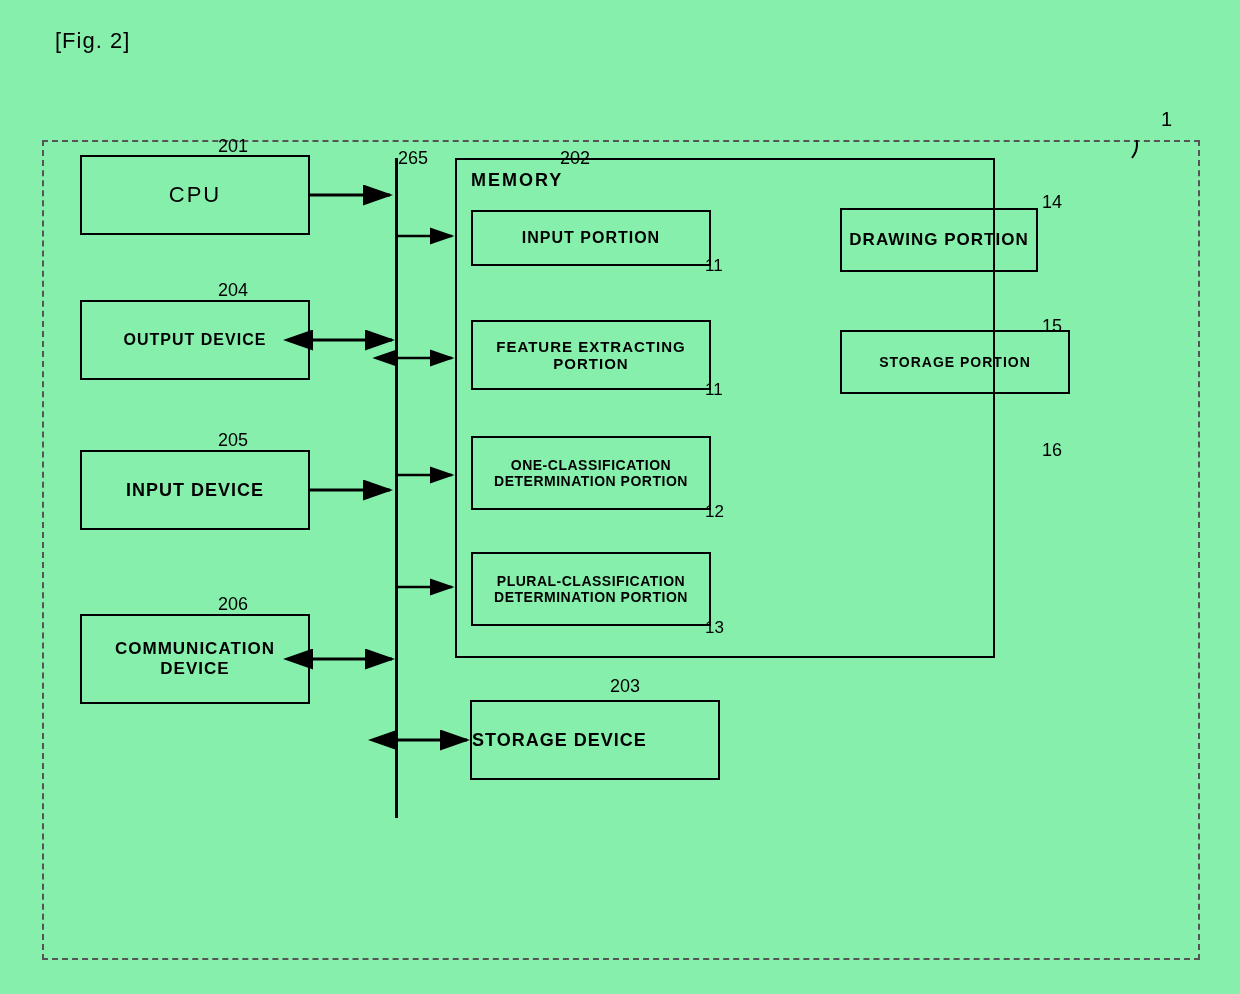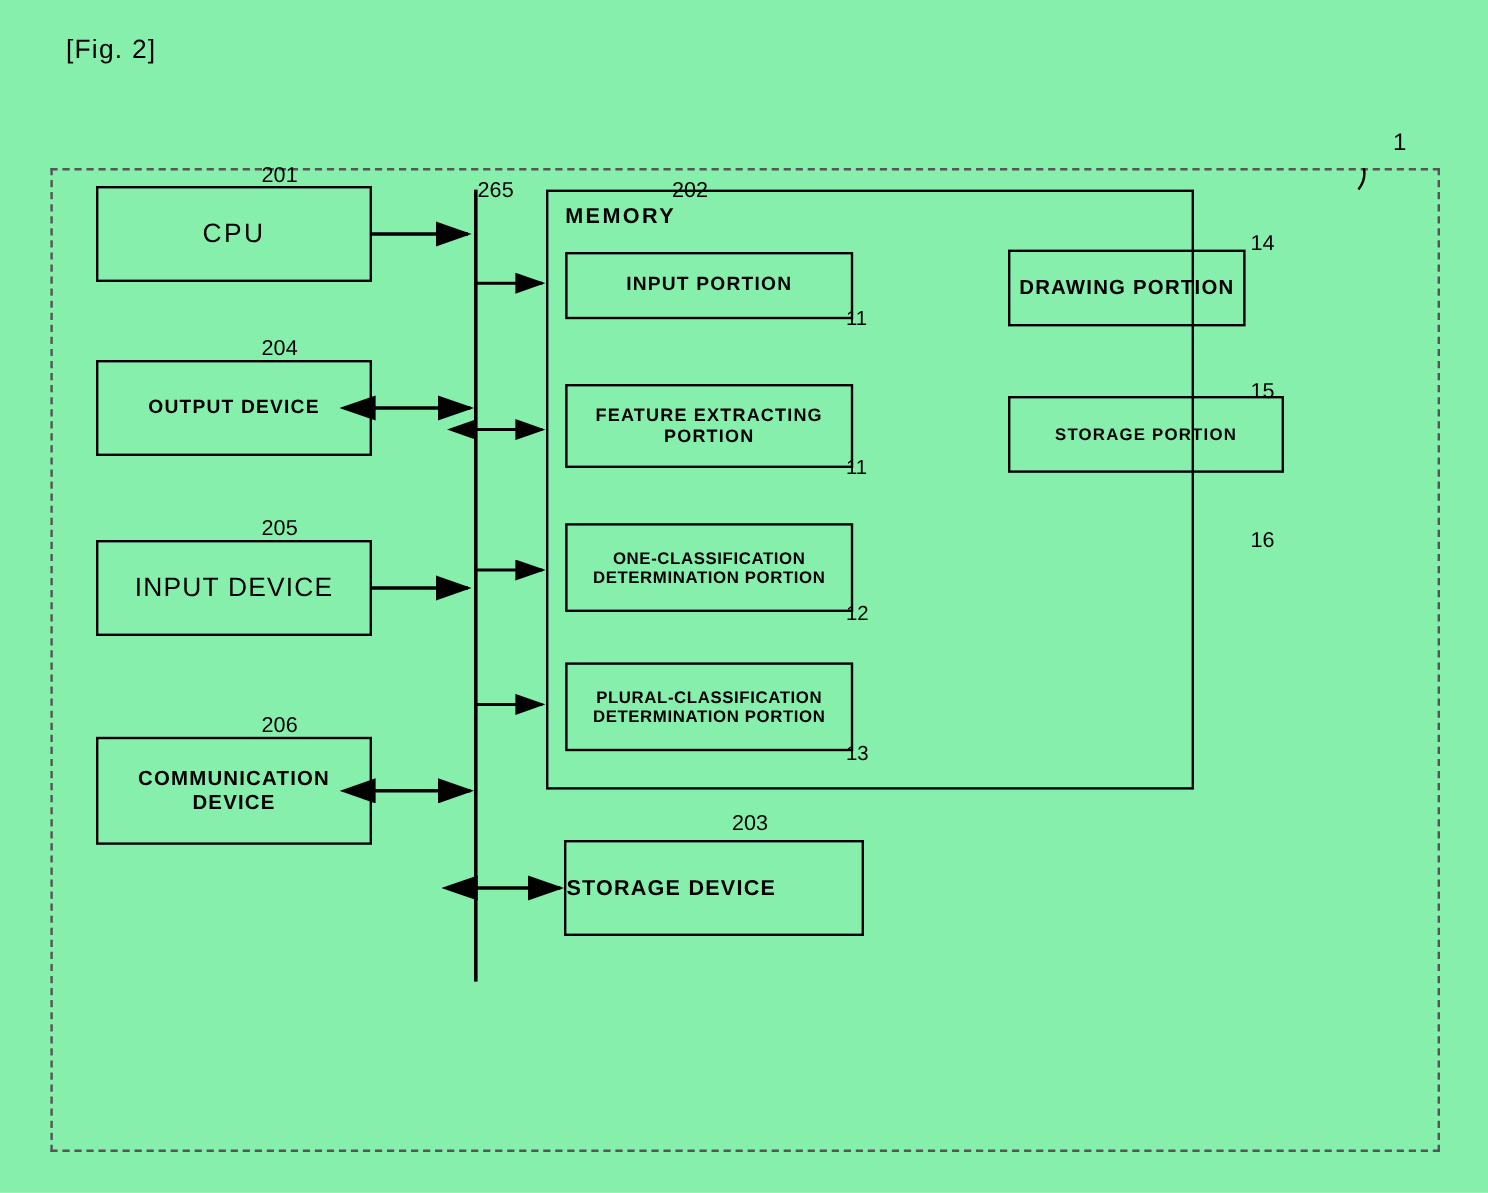--- a/index.html
+++ b/index.html
@@ -101,22 +101,22 @@
       top: 450px;
       left: 80px;
       width: 230px;
       height: 80px;
       border: 2.5px solid #000;
       display: flex;
       align-items: center;
       justify-content: center;
     }
     .input-device-label {
-      font-size: 22px;
-      font-weight: normal;
+      font-size: 18px;
+      font-weight: bold;
       letter-spacing: 1px;
     }
     .ref-205 {
       position: absolute;
       top: 430px;
       left: 218px;
       font-size: 18px;
     }
 
     

